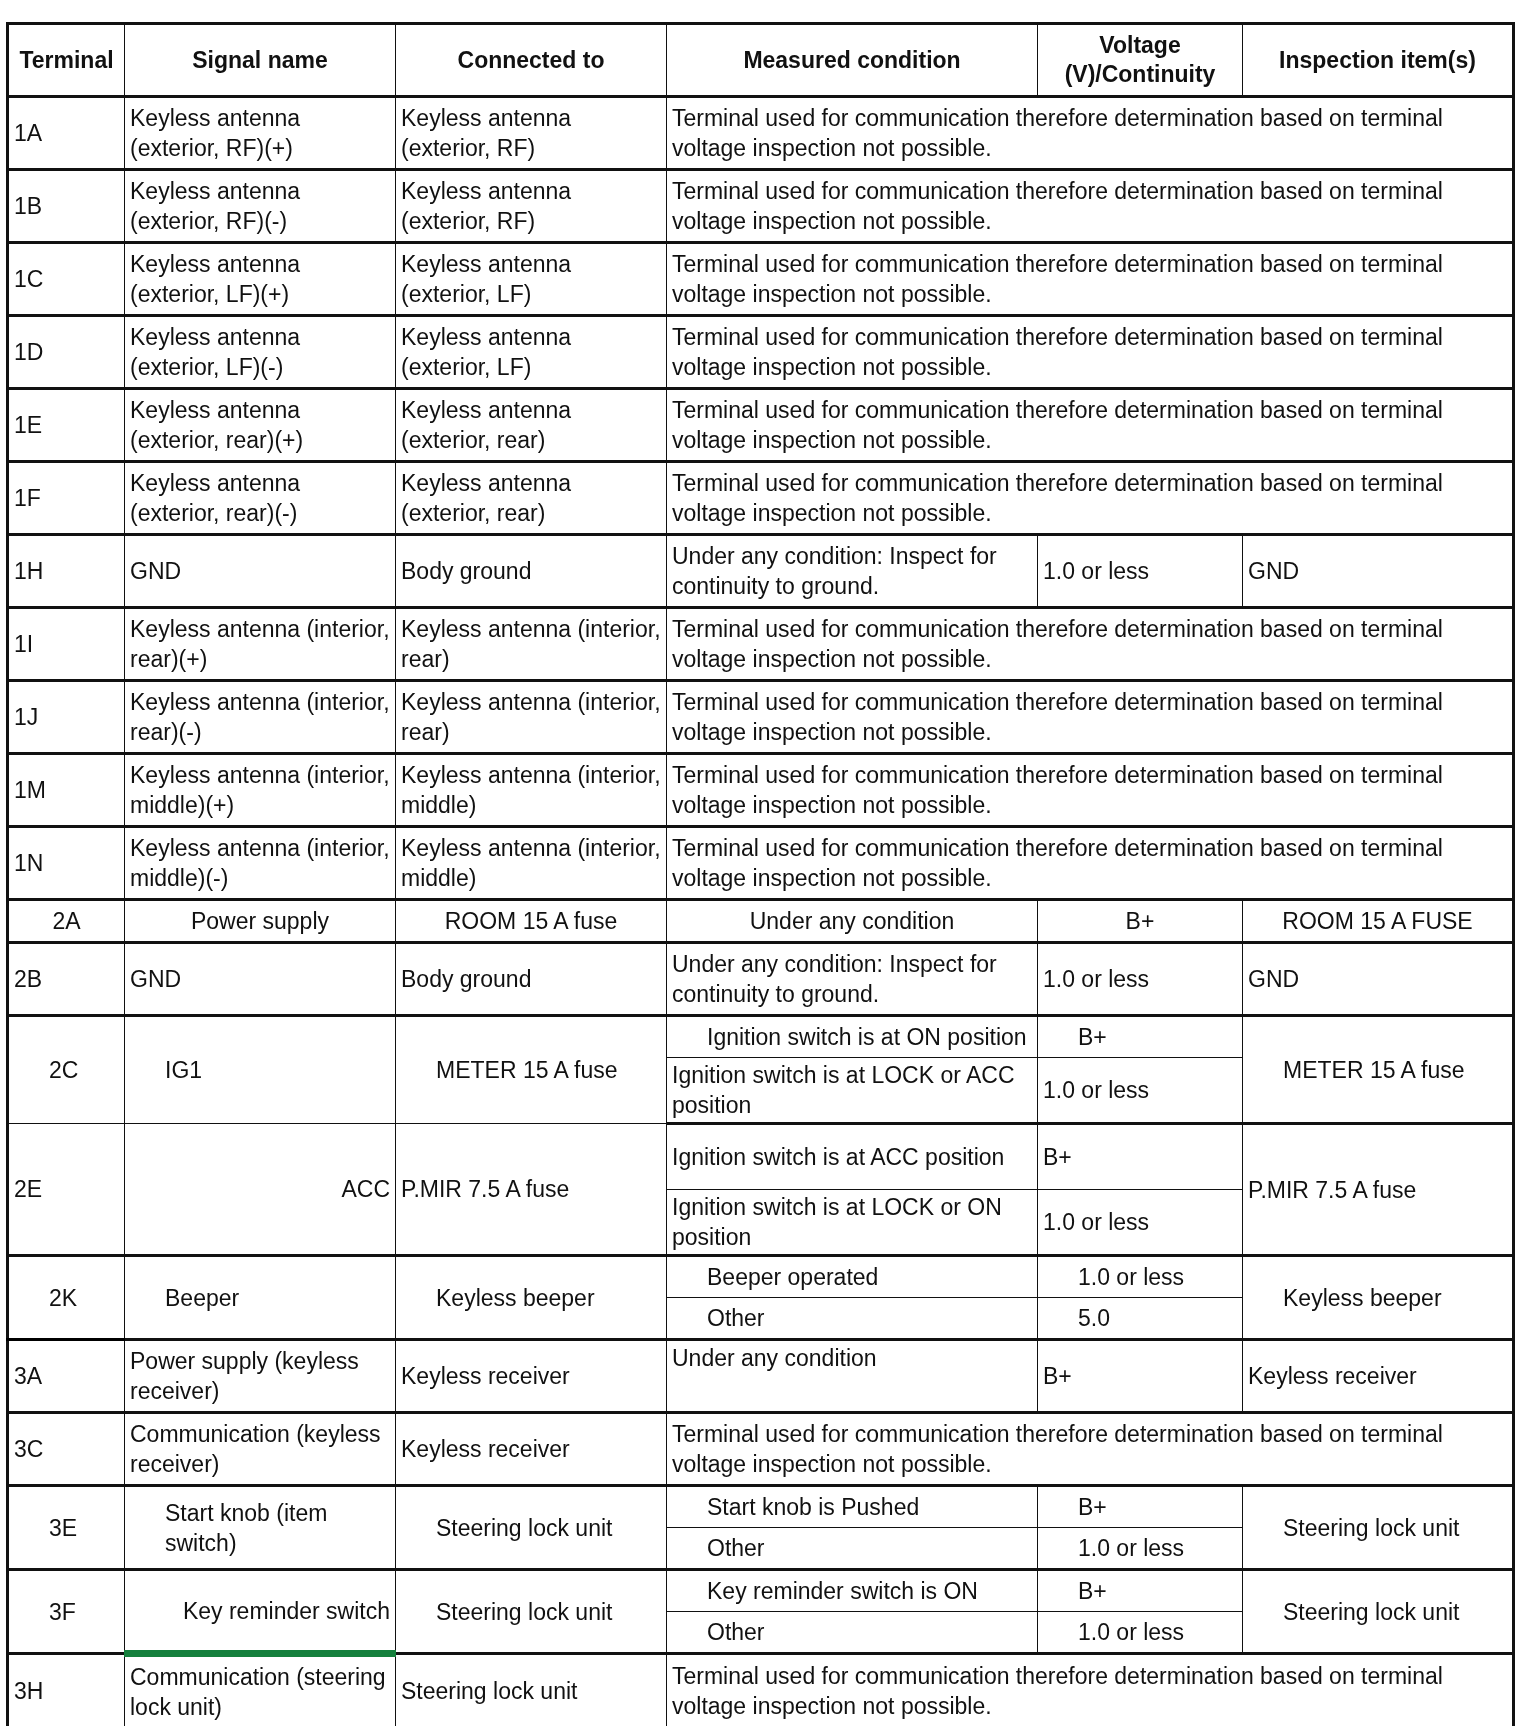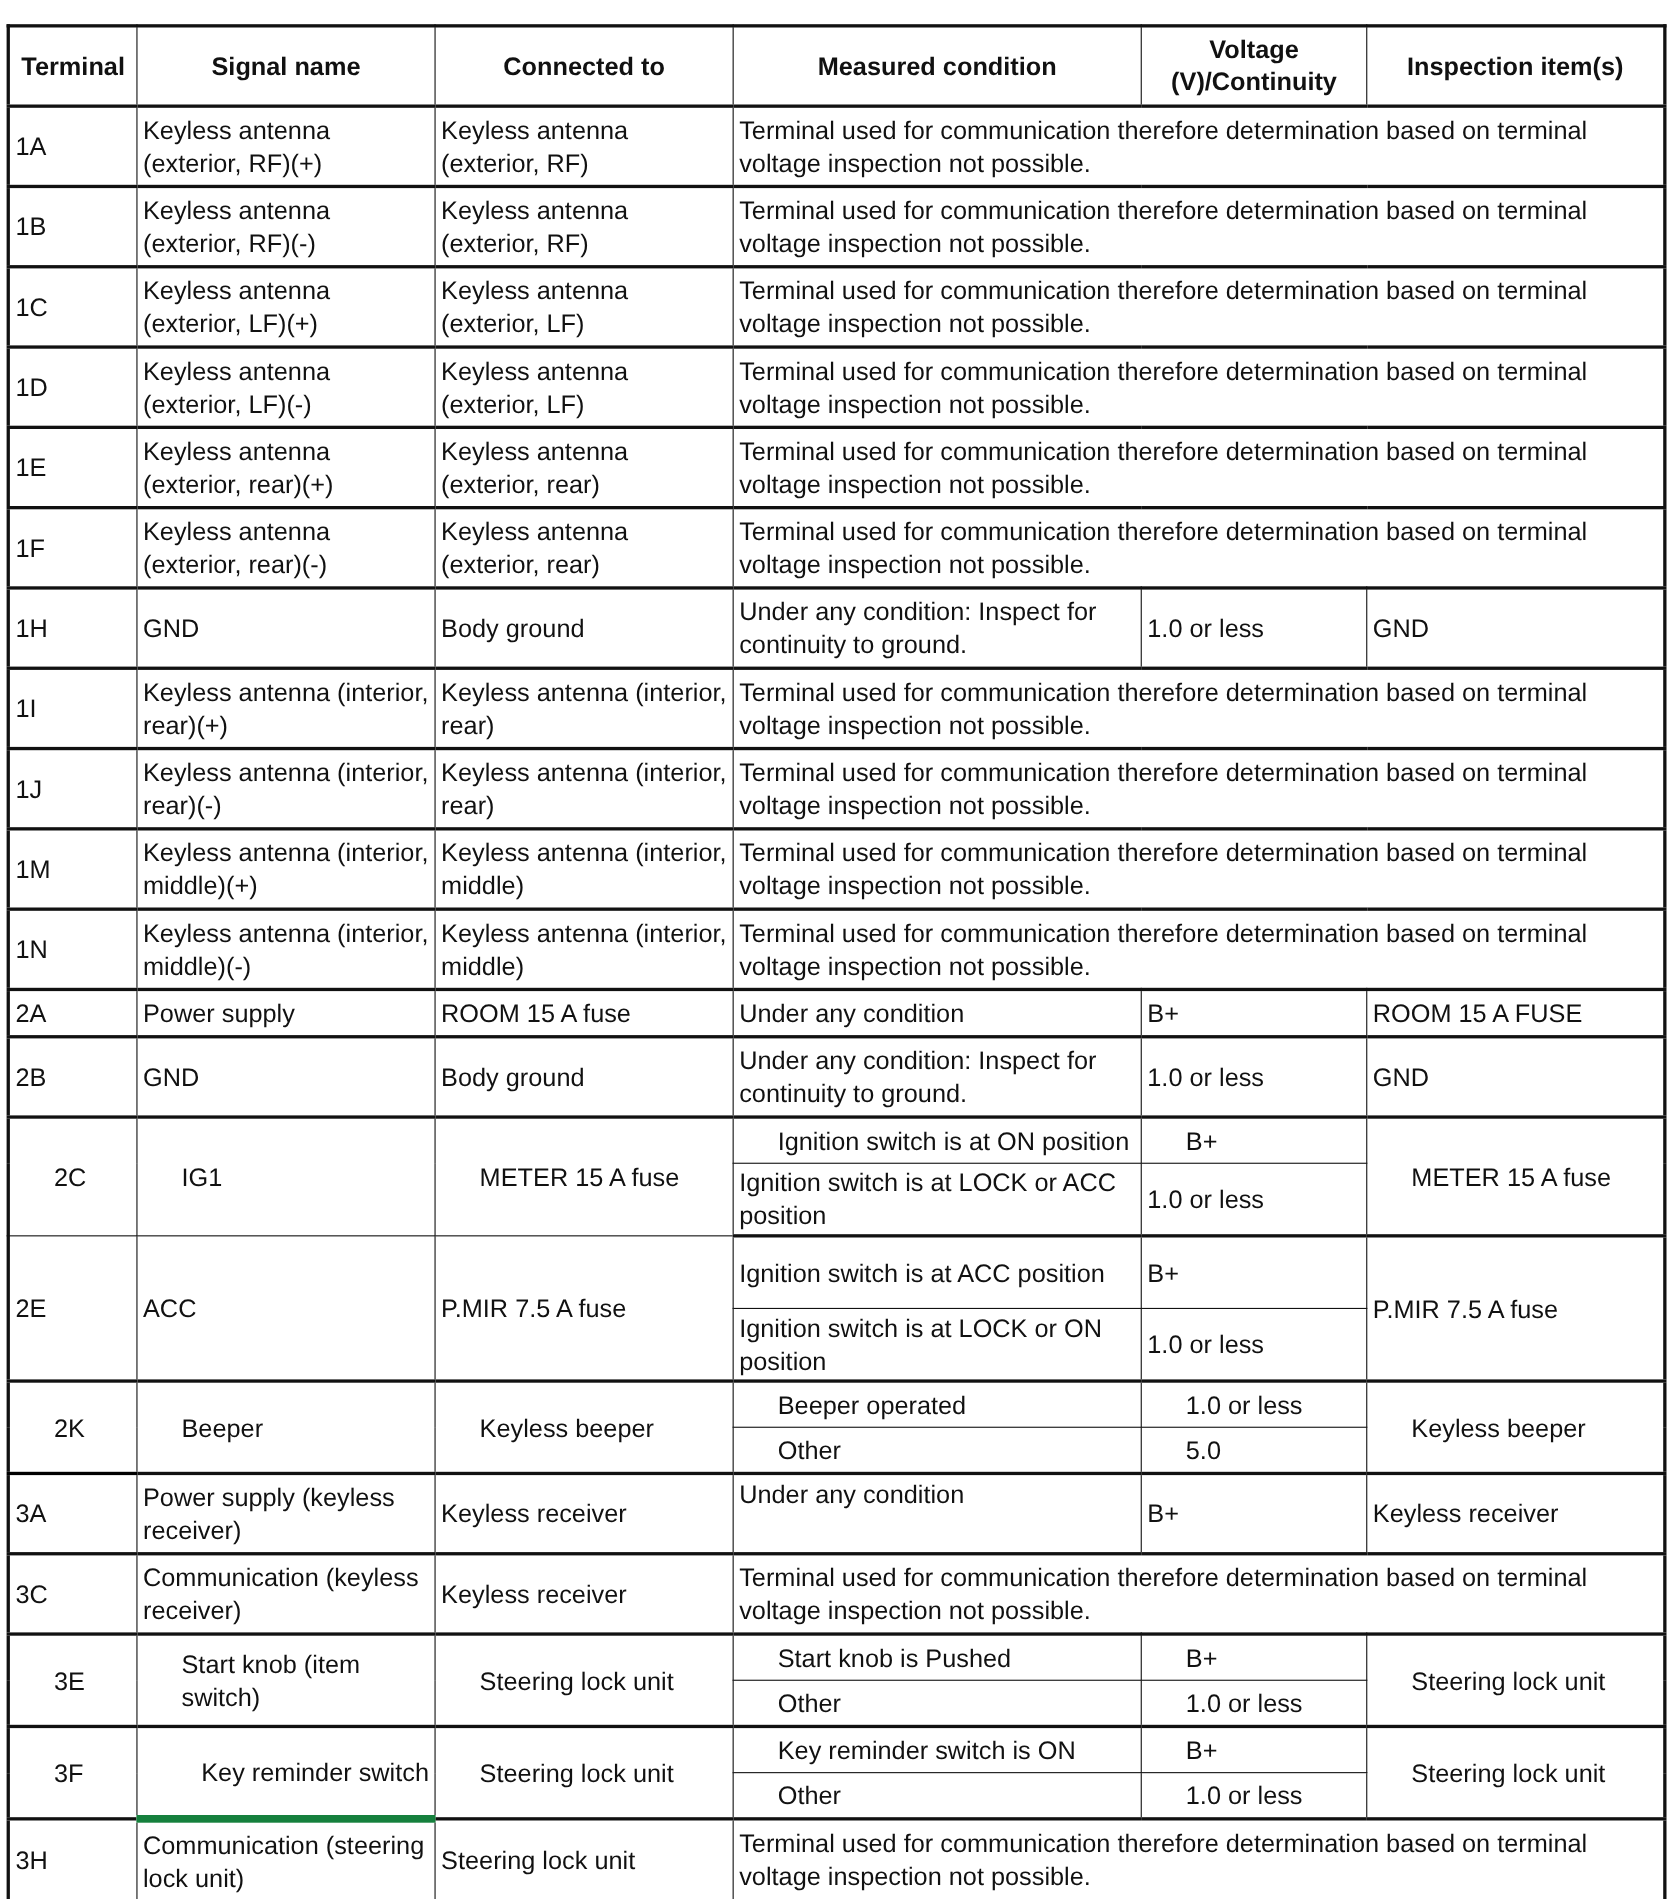--- a/index.html
+++ b/index.html
@@ -28,21 +28,21 @@
     text-align: left;
   }
   th {
     font-weight: bold;
     text-align: center;
     height: 66px;
     line-height: 29px;
   }
   tr.grp-end > td, tr.grp-end > th { border-bottom: 3px solid #111; }
   tr.r2 td { height: 66px; }
-  tr.r1 td { height: 36px; }
+  tr.r1 td { height: 36px; text-align: center; }
   tr.sub td { height: 36px; padding-left: 40px; }
   tr.sub2 td { height: 60px; }
   td.top { vertical-align: top; }
 </style>
 </head>
 <body>
 
 <div class="wrap">
 <table>
   <colgroup>
@@ -170,21 +170,21 @@
       <td>B+</td>
       <td rowspan="2" style="border-bottom:3px solid #111;">METER 15 A fuse</td>
     </tr>
     <tr class="sub2 grp-end">
       <td>Ignition switch is at LOCK or ACC position</td>
       <td>1.0 or less</td>
     </tr>
 
     <tr class="sub2">
       <td rowspan="2" style="border-bottom:3px solid #111;">2E</td>
-      <td rowspan="2" style="border-bottom:3px solid #111;">ACC</td>
+      <td rowspan="2" style="border-bottom:3px solid #111;text-align:right;">ACC</td>
       <td rowspan="2" style="border-bottom:3px solid #111;">P.MIR 7.5 A fuse</td>
       <td>Ignition switch is at ACC position</td>
       <td>B+</td>
       <td rowspan="2" style="border-bottom:3px solid #111;">P.MIR 7.5 A fuse</td>
     </tr>
     <tr class="sub2 grp-end">
       <td>Ignition switch is at LOCK or ON position</td>
       <td>1.0 or less</td>
     </tr>
 

